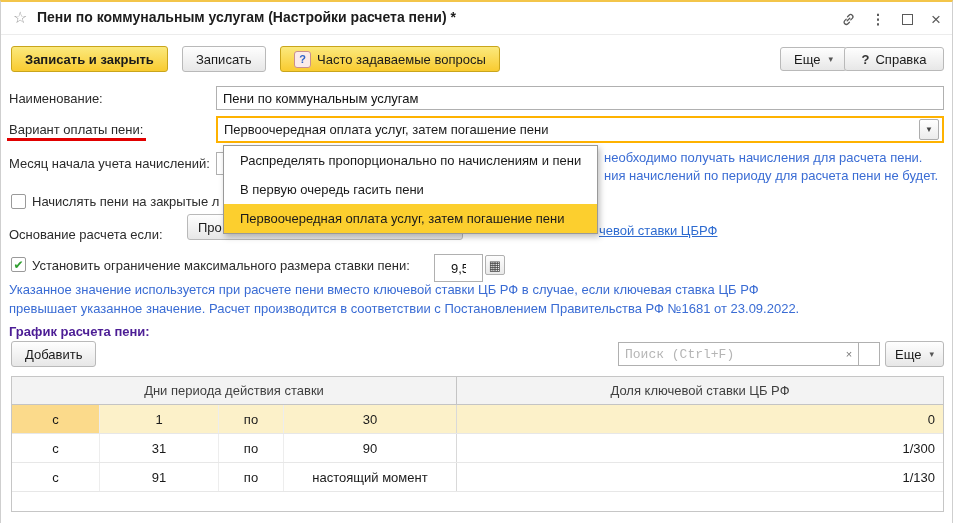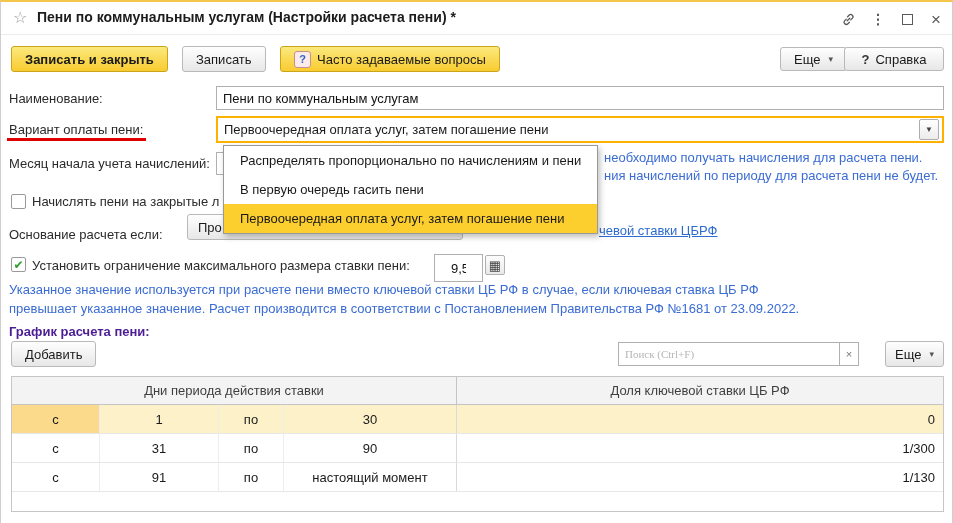--- a/index.html
+++ b/index.html
@@ -42,22 +42,22 @@
   .combo .dd{width:18px;height:19px;margin-right:3px;border:1px solid #adadad;border-radius:2px;
     background:linear-gradient(#fff,#ececec);display:flex;align-items:center;justify-content:center;
     font-size:8px;color:#444;cursor:pointer;}
   .hintblue{color:#3a6cd4;white-space:nowrap;}
   .cb{width:13px;height:13px;border:1px solid #9a9a9a;border-radius:2px;background:#fff;
     display:flex;align-items:center;justify-content:center;font-size:12px;line-height:12px;color:#2f9e2f;cursor:pointer;box-sizing:content-box;}
   .link{color:#2e6bd0;text-decoration:underline;white-space:nowrap;cursor:pointer;}
   .iconbtn{width:20px;height:20px;border:1px solid #b0b0b0;border-radius:2px;background:linear-gradient(#fdfdfd,#e9e9e9);
     display:flex;align-items:center;justify-content:center;font-family:"DejaVu Sans",sans-serif;font-size:13px;color:#444;cursor:pointer;box-sizing:border-box;}
   .sectlbl{font-weight:bold;color:#4c1d95;}
-  .search{box-sizing:border-box;width:222px;height:24px;border:1px solid #b0b0b0;background:#fff;
-    font-family:Liberation Serif, serif;font-size:11px;padding:0 6px;color:#111;}
+  .search{box-sizing:border-box;width:262px;height:24px;border:1px solid #b0b0b0;background:#fff;
+    font-family:Liberation Mono, monospace;font-size:13px;padding:0 6px;color:#111;}
   .search::placeholder{color:#b5b5b5;}
   .clearbtn{box-sizing:border-box;width:19px;height:24px;border:1px solid #b0b0b0;border-left:none;background:#fff;
     display:flex;align-items:center;justify-content:center;font-size:11px;color:#777;cursor:pointer;}
   
   .table{left:10px;top:374px;width:933px;height:136px;border:1px solid #c6c6c6;box-sizing:border-box;background:#fff;}
   .thead{display:flex;height:27px;background:#f3f3f3;border-bottom:1px solid #c4c4c4;color:#3f3f3f;}
   .thead .th{display:flex;align-items:center;justify-content:center;box-sizing:border-box;text-align:right;}
   .th1{width:445px;border-right:1px solid #c4c4c4;}
   .th2{flex:1;}
   .trow{display:flex;height:28px;border-bottom:1px solid #e7e7e7;}

